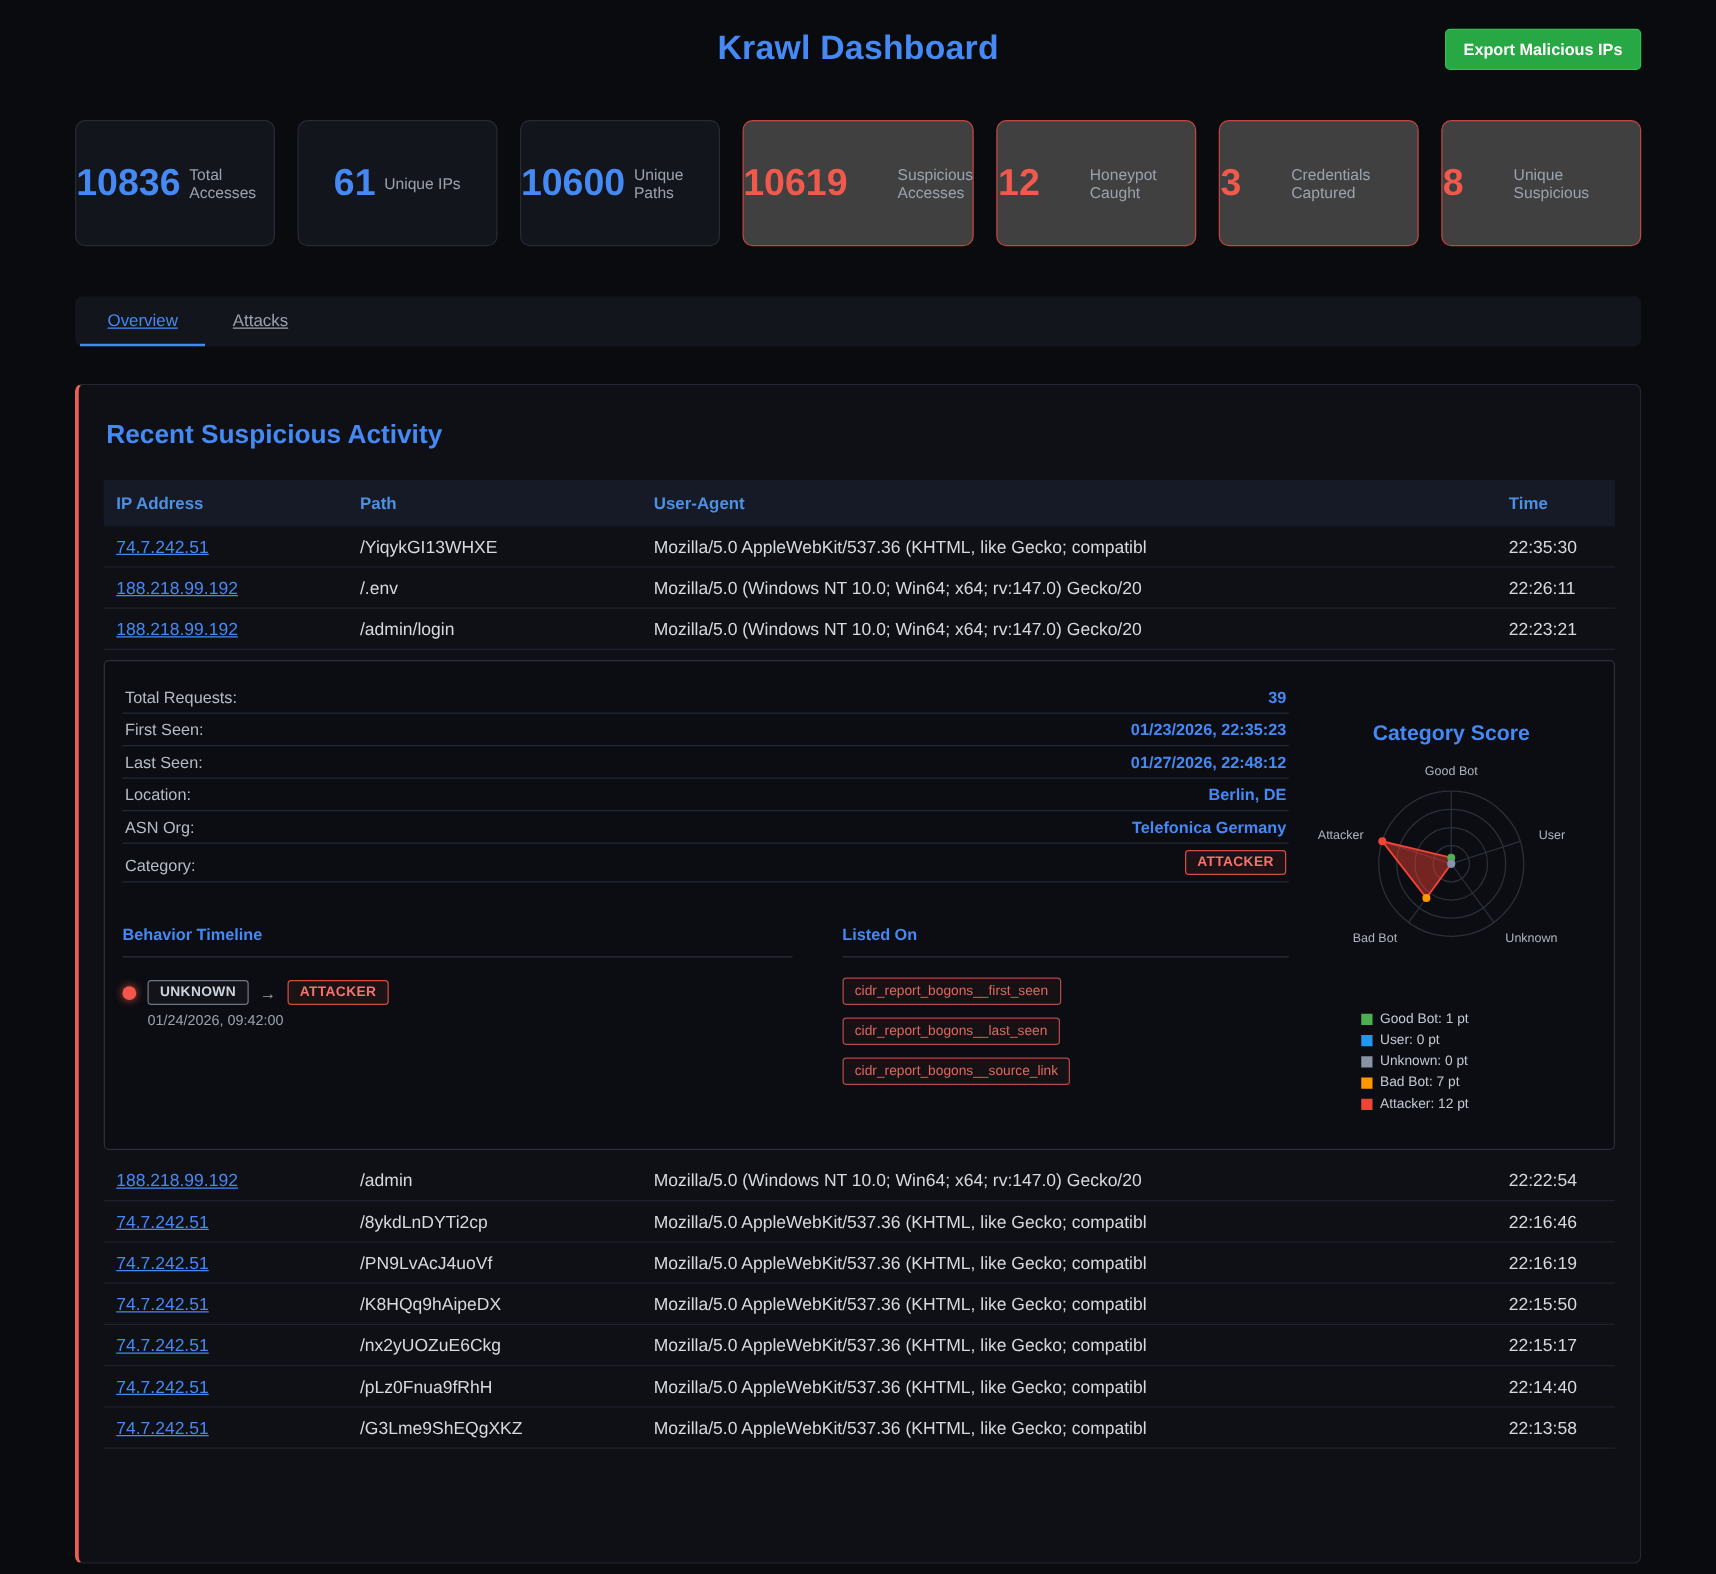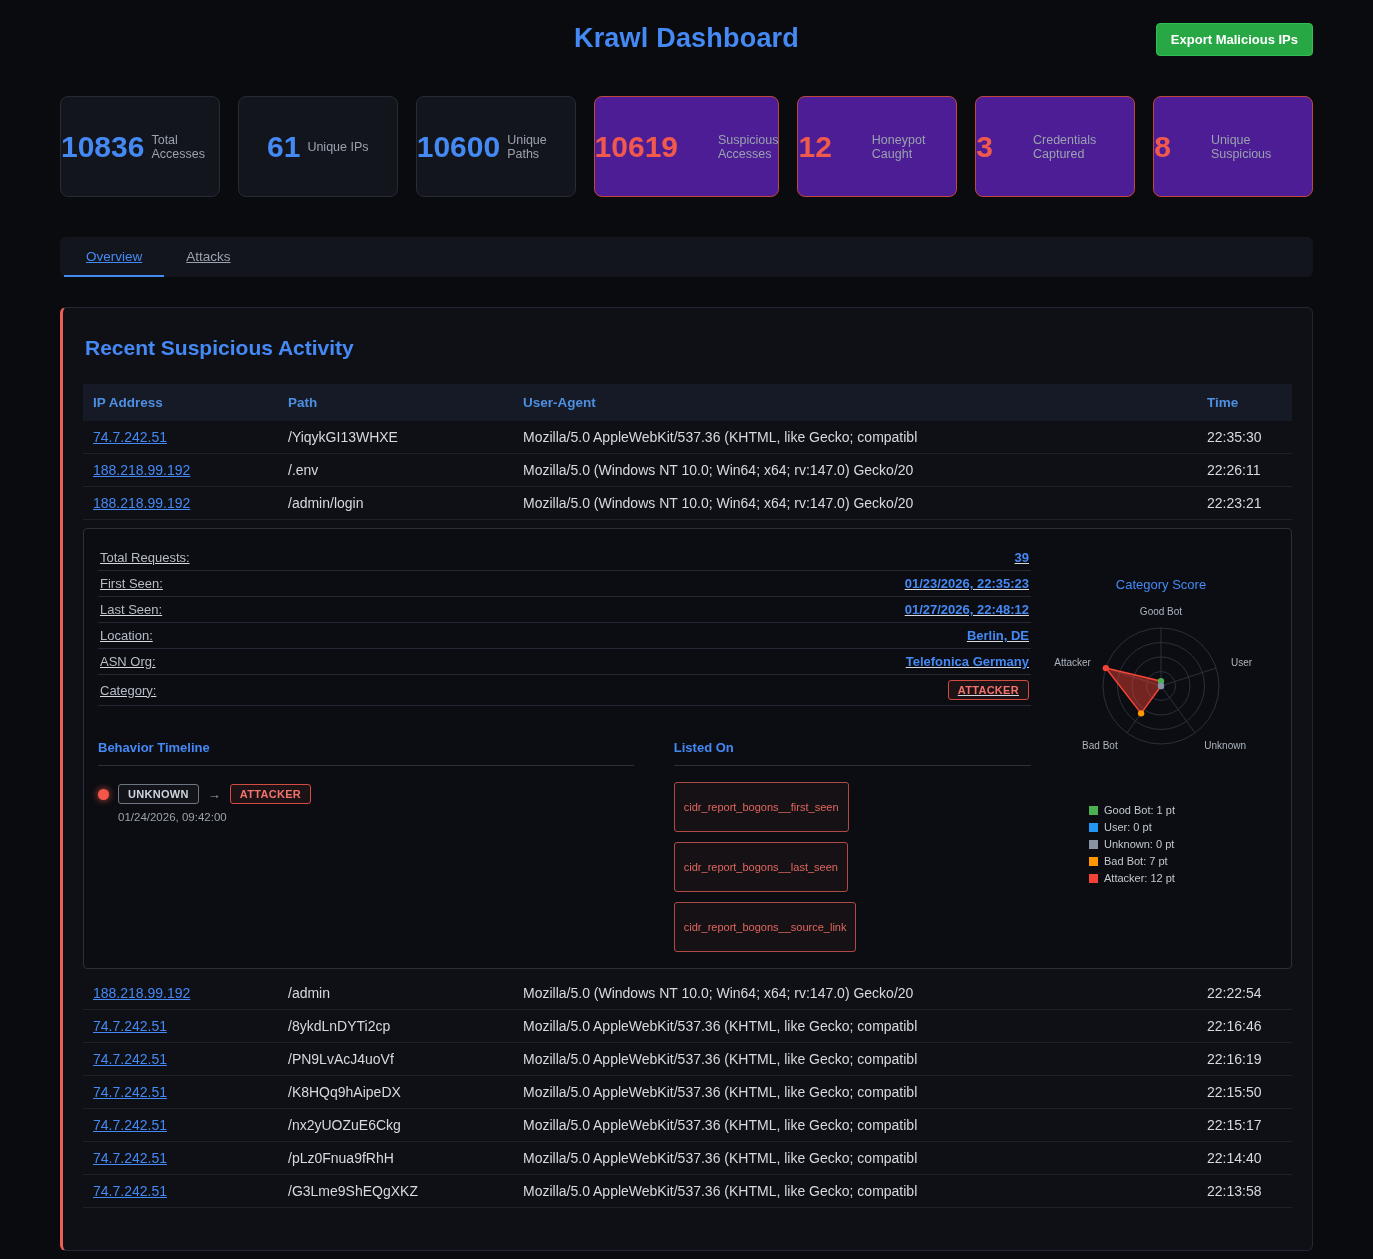--- a/index.html
+++ b/index.html
@@ -10,21 +10,21 @@
   
   .topbar { position: relative; height: 76px; display: flex; align-items: center; justify-content: center; }
   .page-title { margin: 0; font-size: 27px; font-weight: bold; color: #4589f5; letter-spacing: .2px; }
   .export-btn { position: absolute; right: 0; top: 23px; background: #28a745; color: #ffffff; border: 1px solid #2fbf52;
     border-radius: 4px; font-size: 13px; font-weight: bold; padding: 8px 14px; cursor: pointer; font-family: inherit; }
 
   
   .stats-row { display: flex; gap: 18px; margin-top: 20px; }
   .stat-card { flex: 1; background: #13151c; border: 1px solid #272b35; border-radius: 8px; height: 101px;
     display: flex; align-items: center; justify-content: center; gap: 7px; }
-  .stat-card.alert { border-color: #c0473f; background: #4c1d95; gap: 40px; }
+  .stat-card.alert { border-color: #c0473f; background: #404040; gap: 40px; }
   .stat-value { font-size: 30px; font-weight: bold; color: #4589f5; }
   .stat-card.alert .stat-value { color: #f1594d; }
   .stat-label { font-size: 12.5px; color: #9aa2ad; }
 
   
   .tabs { margin-top: 40px; background: #13151c; border-radius: 6px; display: flex; align-items: stretch; height: 40px; padding: 0 4px; }
   .tab { display: flex; align-items: center; padding: 0 22px; font-size: 13.5px; color: #9aa2ad; text-decoration: underline;
     cursor: pointer; border-bottom: 2px solid transparent; }
   .tab.active { color: #4589f5; border-bottom-color: #4589f5; }
 
@@ -38,42 +38,42 @@
   .thead { background: #161a26; }
   .thead .cell { color: #4d8fe0; font-weight: bold; font-size: 13.5px; padding: 11px 10px; }
   .trow { border-bottom: 1px solid #1d212b; cursor: pointer; }
   .cell { padding: 8px 10px; font-size: 14px; color: #d6d9de; white-space: nowrap; overflow: hidden; }
   .ip-link { color: #4589f5; text-decoration: underline; cursor: pointer; }
 
   
   .detail { display: flex; gap: 14px; background: #0b0d12; border: 1px solid #2a2f3a; border-radius: 4px;
     margin: 8px 0; padding: 16px 14px; min-height: 392px; }
   .detail-left { flex: 1; display: flex; flex-direction: column; }
-  .field-row { display: flex; justify-content: space-between; align-items: center; padding: 5px 2px;
-    border-bottom: 1px solid #232835; font-size: 13px; min-height: 26px; text-decoration: underline; }
+  .field-row { display: flex; justify-content: space-between; align-items: flex-end; padding: 5px 2px;
+    border-bottom: 1px solid #232835; font-size: 13px; min-height: 26px; }
   .field-label { color: #b6bcc6; }
   .field-value { color: #4589f5; font-weight: bold; }
   .detail-bottom { display: flex; gap: 40px; margin-top: 34px; }
   .behavior-col { flex: 1.5; }
   .listed-col { flex: 1; }
   .sec-title { color: #4589f5; font-size: 13px; font-weight: bold; margin: 0; padding-bottom: 10px; border-bottom: 1px solid #2a2f3a; }
   .timeline-event { display: flex; align-items: center; gap: 9px; margin-top: 18px; }
   .tl-dot { width: 11px; height: 11px; border-radius: 50%; background: #f4574a; box-shadow: 0 0 7px rgba(244,87,74,.85); flex: none; }
   .badge { display: inline-block; padding: 3px 9px; border-radius: 3px; font-size: 11px; font-weight: bold; letter-spacing: .3px; }
   .badge.gray { border: 1px solid #6e7684; color: #cfd5de; background: rgba(110,118,132,.08); }
   .badge.red { border: 1px solid #d24c44; color: #f2746c; background: rgba(210,76,68,.09); }
   .tl-arrow { color: #9aa2ad; font-size: 13px; }
   .tl-timestamp { margin: 7px 0 0 20px; font-size: 11.5px; color: #9aa2ad; }
   .listed-badges { display: flex; flex-wrap: wrap; gap: 10px; margin-top: 16px; }
   .listed-badge { border: 1px solid #b04a44; color: #e0675f; background: rgba(176,74,68,.07); font-size: 11px;
-    padding: 18px 9px; border-radius: 3px; white-space: nowrap; }
+    padding: 4px 9px; border-radius: 3px; white-space: nowrap; }
 
   
   .radar-col { width: 232px; flex: none; display: flex; flex-direction: column; align-items: center; }
-  .radar-title { color: #4589f5; font-weight: normal; font-size: 13px; margin: 32px 0 2px; }
+  .radar-title { color: #4589f5; font-weight: bold; font-size: 17px; margin: 32px 0 2px; }
   .legend { align-self: flex-start; margin: 14px 0 0 44px; display: flex; flex-direction: column; gap: 5px; }
   .legend-item { display: flex; align-items: center; gap: 6px; font-size: 11px; color: #c3c8d2; }
   .legend-swatch { width: 9px; height: 9px; flex: none; }
 </style>
 </head>
 <body>
 
 <div class="page">
 
   <header class="topbar">

